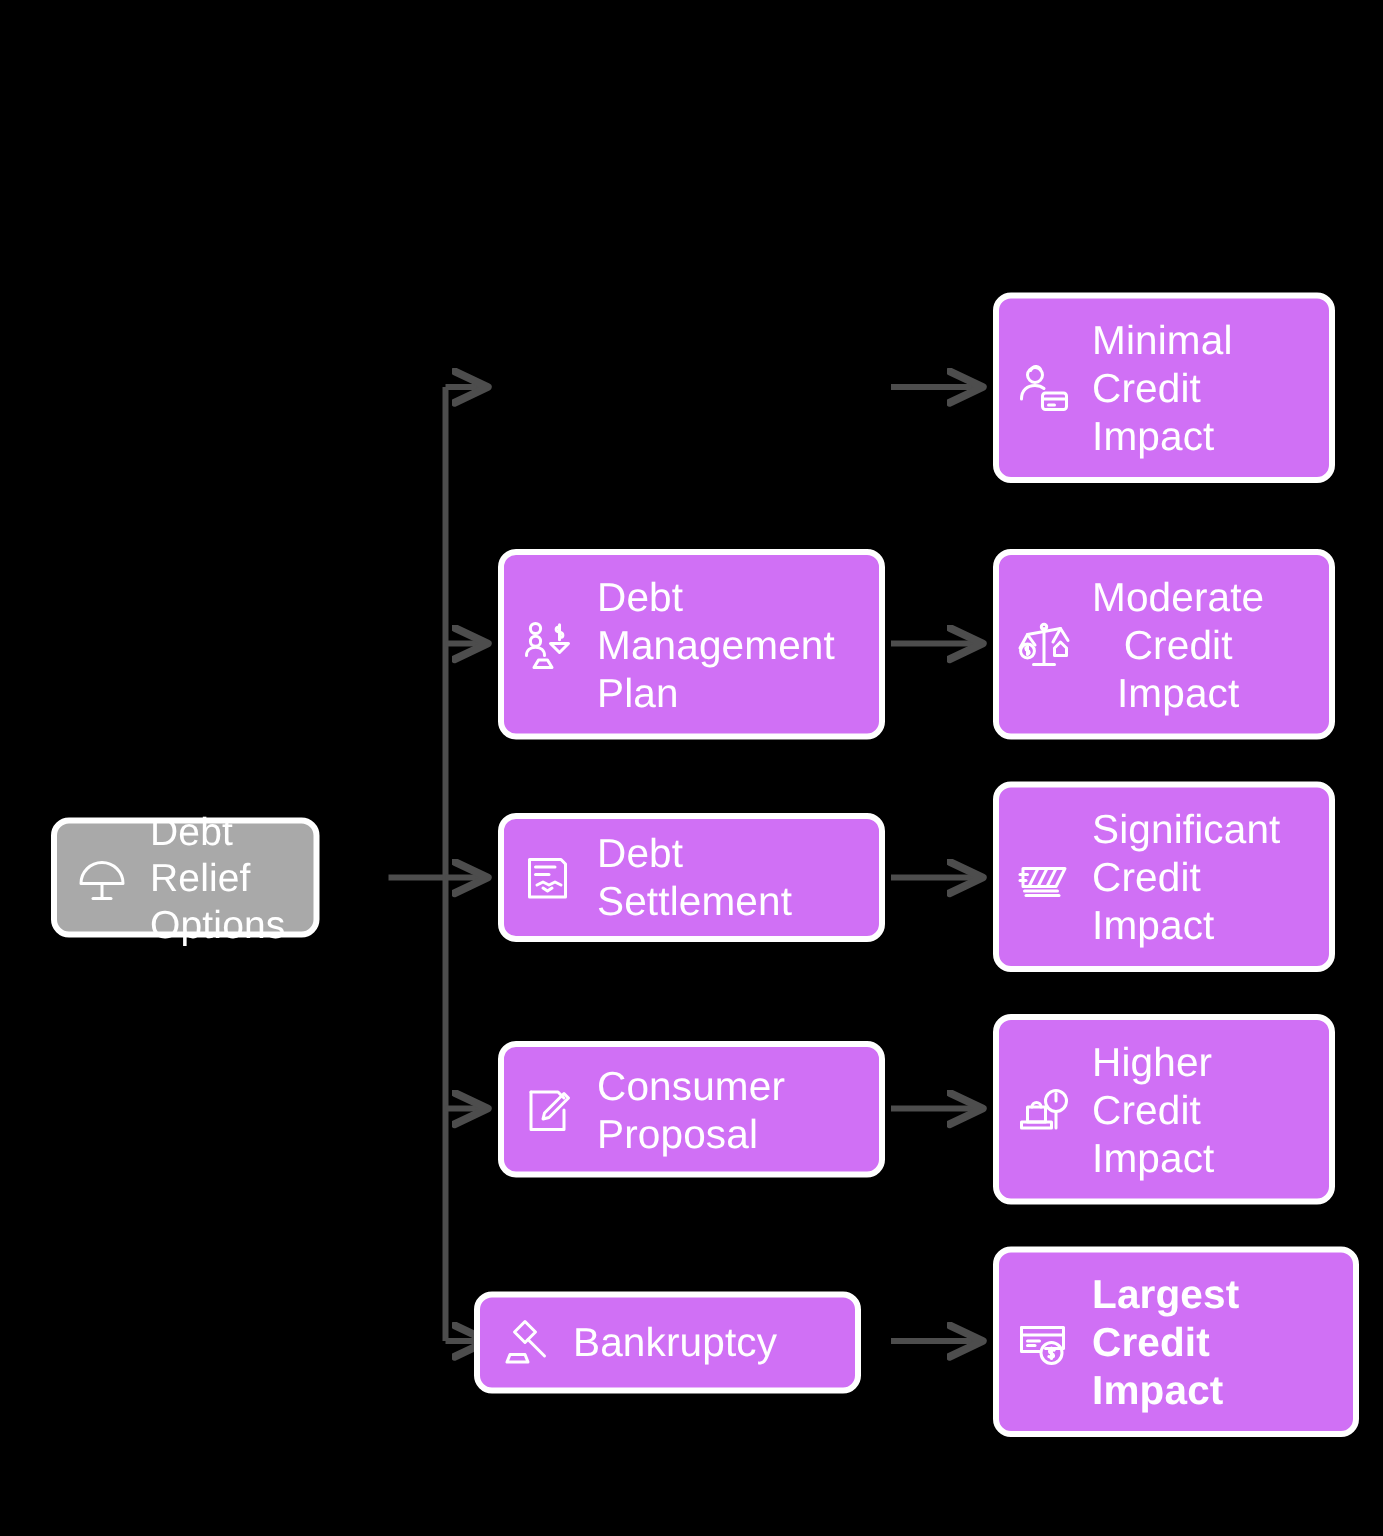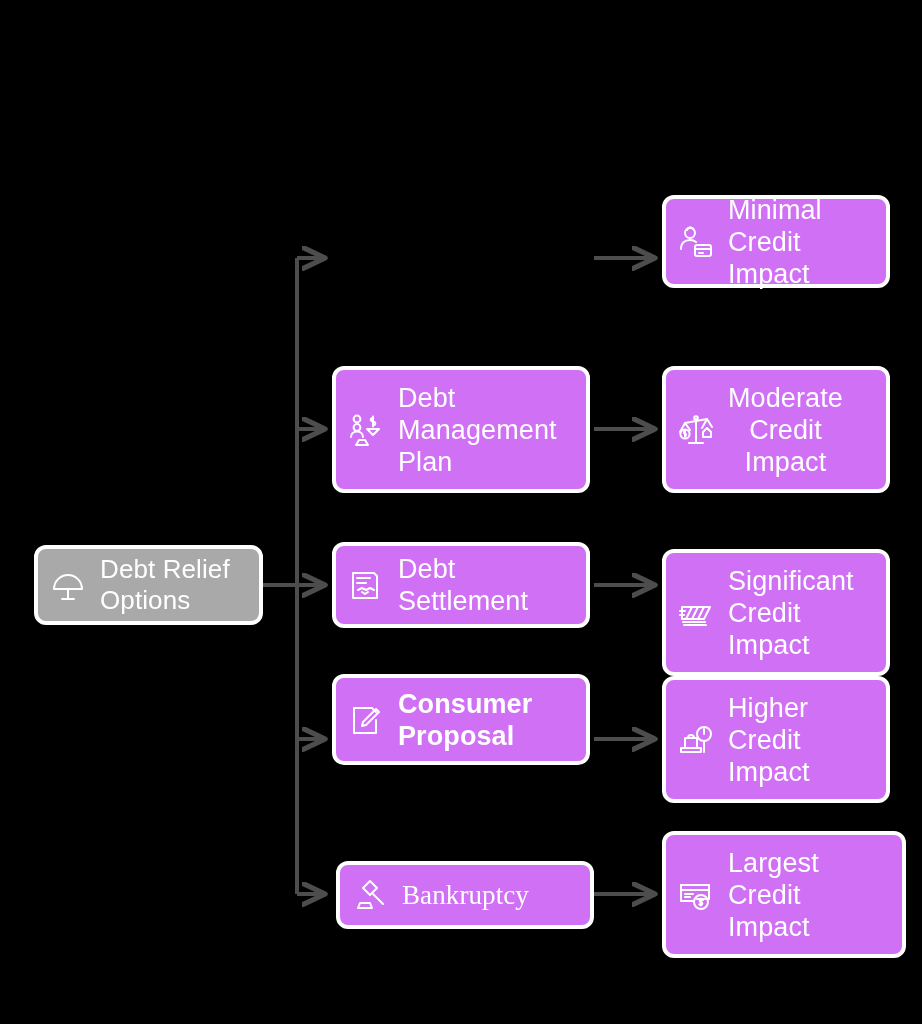--- a/index.html
+++ b/index.html
@@ -87,21 +87,21 @@
     <path d="M297,739 L324,739" fill="none" stroke="#4d4d4d" stroke-width="4" marker-end="url(#arrowhead)"></path>
     <path d="M297,894 L324,894" fill="none" stroke="#4d4d4d" stroke-width="4" marker-end="url(#arrowhead)"></path>
 
     <path d="M594,258 L654,258" fill="none" stroke="#4d4d4d" stroke-width="4" marker-end="url(#arrowhead)"></path>
     <path d="M594,429 L654,429" fill="none" stroke="#4d4d4d" stroke-width="4" marker-end="url(#arrowhead)"></path>
     <path d="M594,585 L654,585" fill="none" stroke="#4d4d4d" stroke-width="4" marker-end="url(#arrowhead)"></path>
     <path d="M594,739 L654,739" fill="none" stroke="#4d4d4d" stroke-width="4" marker-end="url(#arrowhead)"></path>
     <path d="M594,894 L654,894" fill="none" stroke="#4d4d4d" stroke-width="4" marker-end="url(#arrowhead)"></path>
   </svg>
 
-  <div class="node gray" style="left:34px; top:545px; width:229px; height:80px;">
+  <div class="node gray" style="left:34px; top:545px; width:179px; height:80px;">
     <span class="ico">
       <svg viewBox="0 0 40 40" fill="none" stroke="#ffffff" stroke-width="2" stroke-linecap="round" stroke-linejoin="round">
         <path d="M6 24 A14 14 0 0 1 34 24 Z"></path>
         <path d="M20 24 L20 34"></path>
         <path d="M14 34 L26 34"></path>
       </svg>
     </span>
     <span class="label">Debt Relief
 Options</span>
   </div>
@@ -131,44 +131,44 @@
         <path d="M11 13 L24 13"></path>
         <path d="M11 18 L20 18"></path>
         <path d="M12 25 L16 23 L20 25 L24 23 L28 25"></path>
         <path d="M16 27 L19 29 L22 27"></path>
       </svg>
     </span>
     <span class="label">Debt
 Settlement</span>
   </div>
 
-  <div class="node purple" style="left:332px; top:674px; width:258px; height:91px;font-weight:bold;">
+  <div class="node purple" style="left:332px; top:694px; width:258px; height:91px;">
     <span class="ico">
       <svg viewBox="0 0 40 40" fill="none" stroke="#ffffff" stroke-width="2" stroke-linecap="round" stroke-linejoin="round">
         <path d="M8 8 L8 33 L30 33 L30 20"></path>
         <path d="M8 8 L26 8 L30 12"></path>
         <path d="M30 9 L33 12 L20 25 L16 26 L17 22 Z"></path>
       </svg>
     </span>
     <span class="label">Consumer
 Proposal</span>
   </div>
 
-  <div class="node purple" style="left:336px; top:861px; width:258px; height:68px;font-family:Liberation Serif, serif;">
+  <div class="node purple" style="left:316px; top:861px; width:258px; height:68px;">
     <span class="ico">
       <svg viewBox="0 0 40 40" fill="none" stroke="#ffffff" stroke-width="2" stroke-linecap="round" stroke-linejoin="round">
         <path d="M13 13 L20 6 L27 13 L20 20 Z"></path>
         <path d="M22 18 L33 29"></path>
         <path d="M8 33 L22 33 L20 28 L10 28 Z"></path>
       </svg>
     </span>
     <span class="label">Bankruptcy</span>
   </div>
 
-  <div class="node purple" style="left:662px; top:195px; width:228px; height:93px;">
+  <div class="node purple" style="left:662px; top:195px; width:228px; height:127px;">
     <span class="ico">
       <svg viewBox="0 0 40 40" fill="none" stroke="#ffffff" stroke-width="2" stroke-linecap="round" stroke-linejoin="round">
         <circle cx="14" cy="11" r="5"></circle>
         <path d="M11 8 C13 4 17 5 18 8"></path>
         <path d="M5 27 C5 21 9 18 14 18 C16.5 18 18.5 18.7 20 20"></path>
         <rect x="19" y="23" width="16" height="11" rx="2"></rect>
         <path d="M19 27 L35 27"></path>
         <path d="M23 31 L27 31"></path>
       </svg>
     </span>
@@ -190,21 +190,21 @@
         <path d="M9 20.8 L9 26.4"></path>
         <path d="M26 18 L31 9 L36 17"></path>
         <path d="M27 22 L31 18 L35 22 L35 27 L27 27 Z"></path>
       </svg>
     </span>
     <span class="label">Moderate
 Credit
 Impact</span>
   </div>
 
-  <div class="node purple" style="left:662px; top:521px; width:228px; height:127px;margin-top:28px;">
+  <div class="node purple" style="left:662px; top:521px; width:228px; height:127px;">
     <span class="ico">
       <svg viewBox="0 0 40 40" fill="none" stroke="#ffffff" stroke-width="2" stroke-linecap="round" stroke-linejoin="round">
         <path d="M6 14 L16 14 L34 14 L28 26 L6 26 Z"></path>
         <path d="M16 14 L10 26"></path>
         <path d="M22 14 L16 26"></path>
         <path d="M28 14 L22 26"></path>
         <path d="M4 18 L9 18"></path>
         <path d="M4 22 L8 22"></path>
         <path d="M7 29 L29 29"></path>
         <path d="M8 32 L30 32"></path>
@@ -224,21 +224,21 @@
         <circle cx="28" cy="14" r="7"></circle>
         <path d="M28 14 L28 9"></path>
         <path d="M28 21 L28 32"></path>
       </svg>
     </span>
     <span class="label">Higher
 Credit
 Impact</span>
   </div>
 
-  <div class="node purple" style="left:662px; top:831px; width:244px; height:127px;">
+  <div class="node purple" style="left:662px; top:831px; width:244px; height:127px;font-weight:bold;">
     <span class="ico">
       <svg viewBox="0 0 40 40" fill="none" stroke="#ffffff" stroke-width="2" stroke-linecap="round" stroke-linejoin="round">
         <path d="M5 10 L33 10 L33 24 L21 24"></path>
         <path d="M5 10 L5 26 L17 26"></path>
         <path d="M5 15 L33 15"></path>
         <path d="M9 19 L17 19"></path>
         <path d="M9 22 L14 22"></path>
         <circle cx="25" cy="27" r="7"></circle>
         <path d="M25 23.6 L25 30.6"></path>
         <path d="M26.8 25.1 C25.6 24.3 23.6 24.6 23.6 26 C23.6 27.5 26.4 27 26.4 28.6 C26.4 29.9 24.4 30.2 23.2 29.4"></path>

